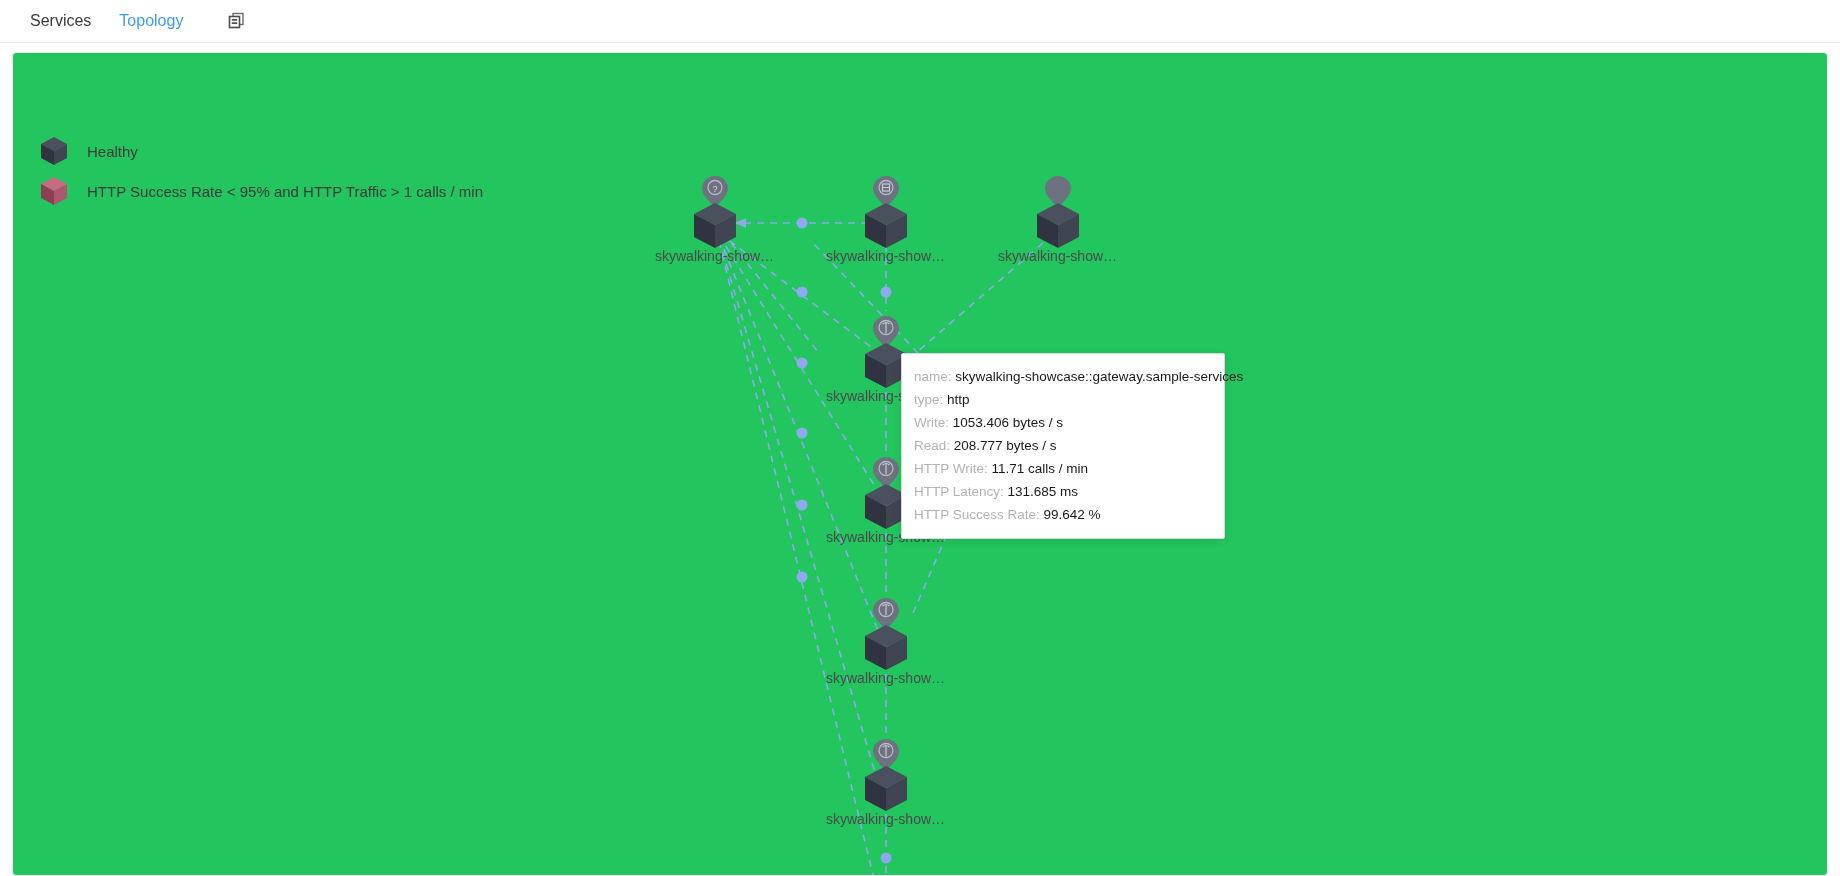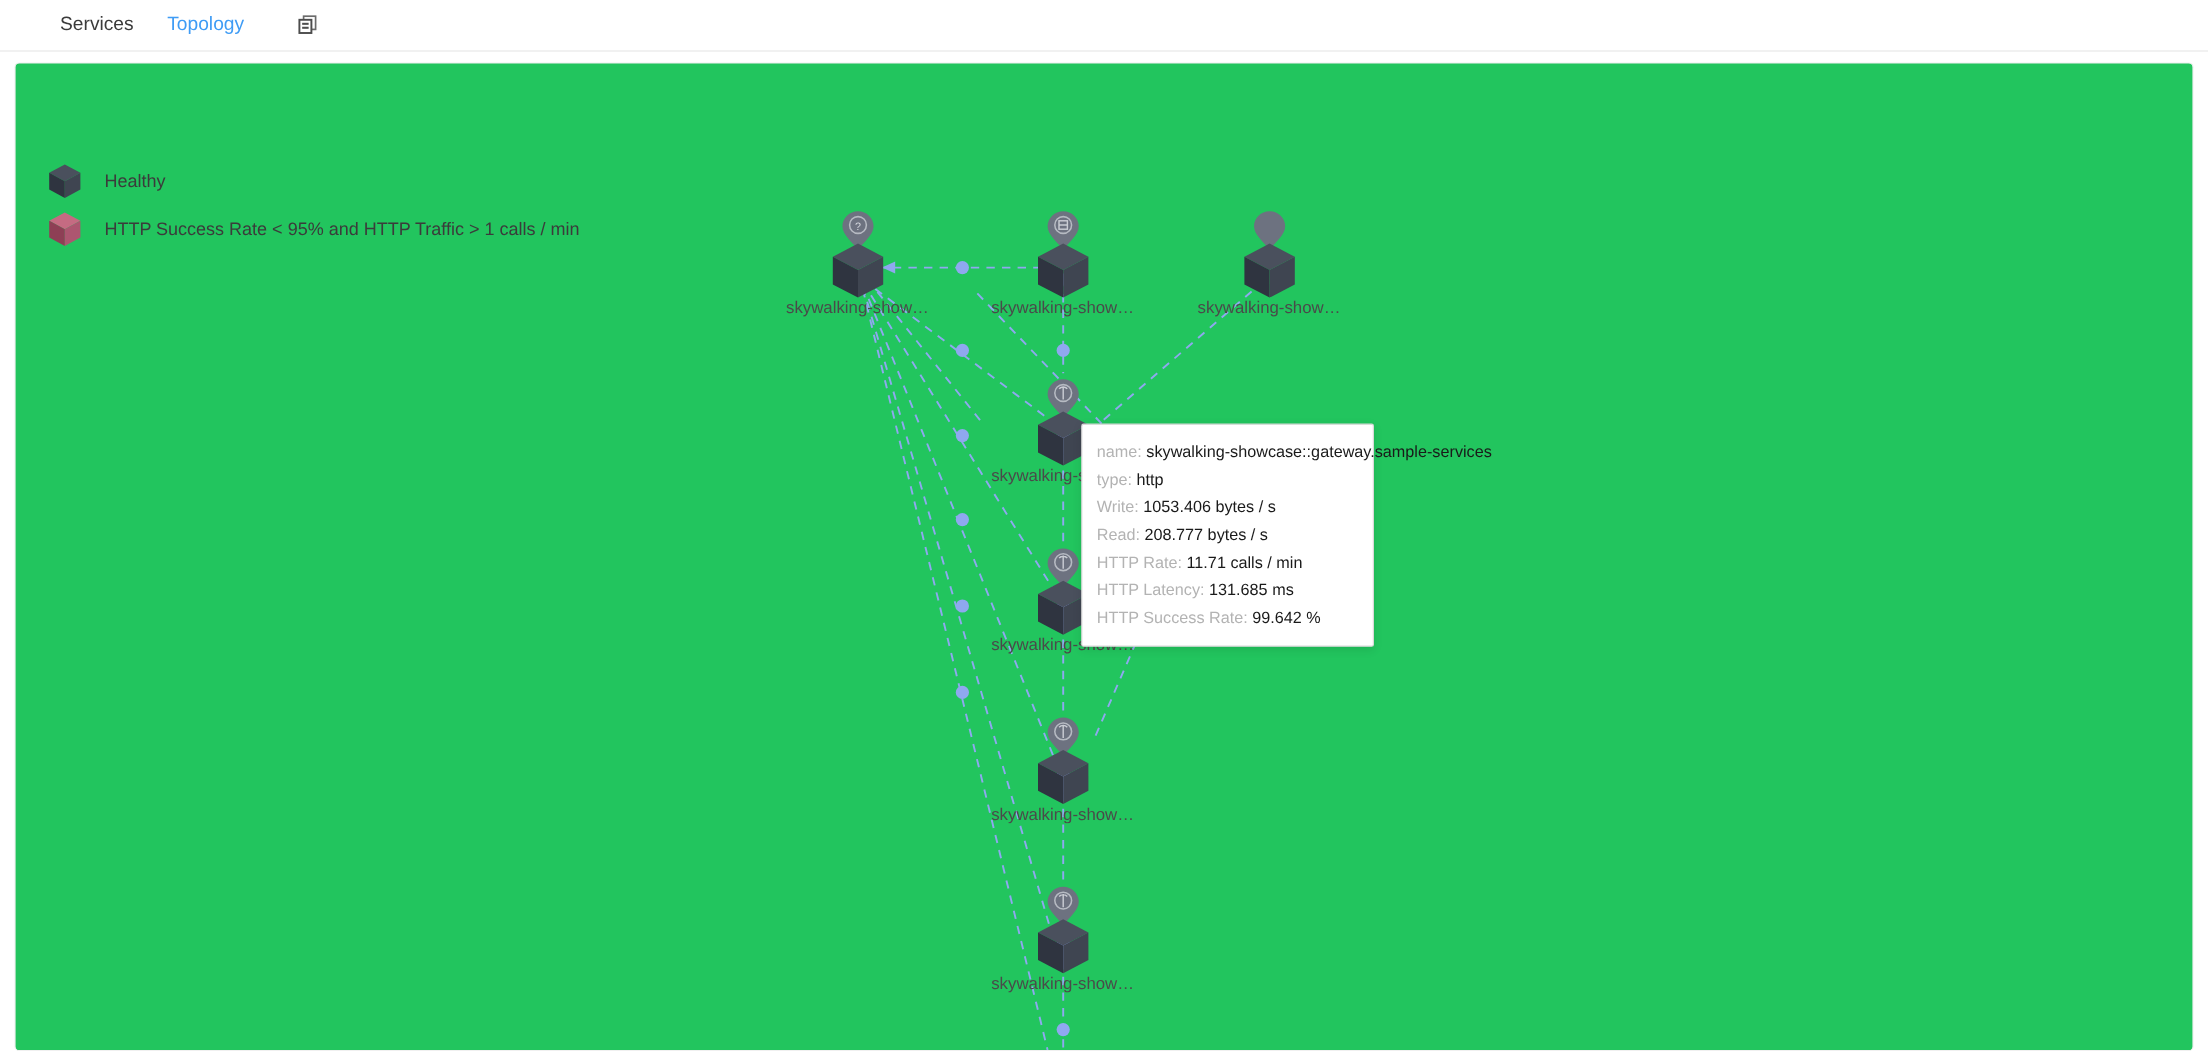--- a/index.html
+++ b/index.html
@@ -9,21 +9,21 @@
     background: #ffffff;
     font-family: "Liberation Sans", sans-serif;
     overflow: hidden;
   }
 
   
   .tabbar {
     height: 43px;
     display: flex;
     align-items: center;
-    padding: 0 0 0 36px;
+    padding: 0 0 0 16px;
     background: #ffffff;
     border-bottom: 1px solid #e8e8e8;
   }
   .tab {
     font-size: 16px;
     color: #3b3b3b;
     padding: 0 14px;
     line-height: 42px;
     cursor: pointer;
     white-space: nowrap;
@@ -114,21 +114,21 @@
     margin-top: 2px;
     white-space: nowrap;
     overflow: hidden;
     text-overflow: ellipsis;
   }
 
   
   .tooltip {
     position: absolute;
     left: 888px; top: 300px;
-    width: 244px;
+    width: 324px;
     background: #fff;
     border: 1px solid #d9d9d9;
     border-radius: 2px;
     box-shadow: 0 2px 8px rgba(0,0,0,.10);
     padding: 11px 12px 12px 12px;
     z-index: 40;
   }
   .tt-row {
     font-size: 13.5px;
     color: #111;
@@ -366,21 +366,21 @@
       </div>
       <div class="tt-row">
         <span class="tt-k">Write:</span>
         <span class="tt-v">1053.406 bytes / s</span>
       </div>
       <div class="tt-row">
         <span class="tt-k">Read:</span>
         <span class="tt-v">208.777 bytes / s</span>
       </div>
       <div class="tt-row">
-        <span class="tt-k">HTTP Rate:</span>
+        <span class="tt-k">HTTP Write:</span>
         <span class="tt-v">11.71 calls / min</span>
       </div>
       <div class="tt-row">
         <span class="tt-k">HTTP Latency:</span>
         <span class="tt-v">131.685 ms</span>
       </div>
       <div class="tt-row">
         <span class="tt-k">HTTP Success Rate:</span>
         <span class="tt-v">99.642 %</span>
       </div>

